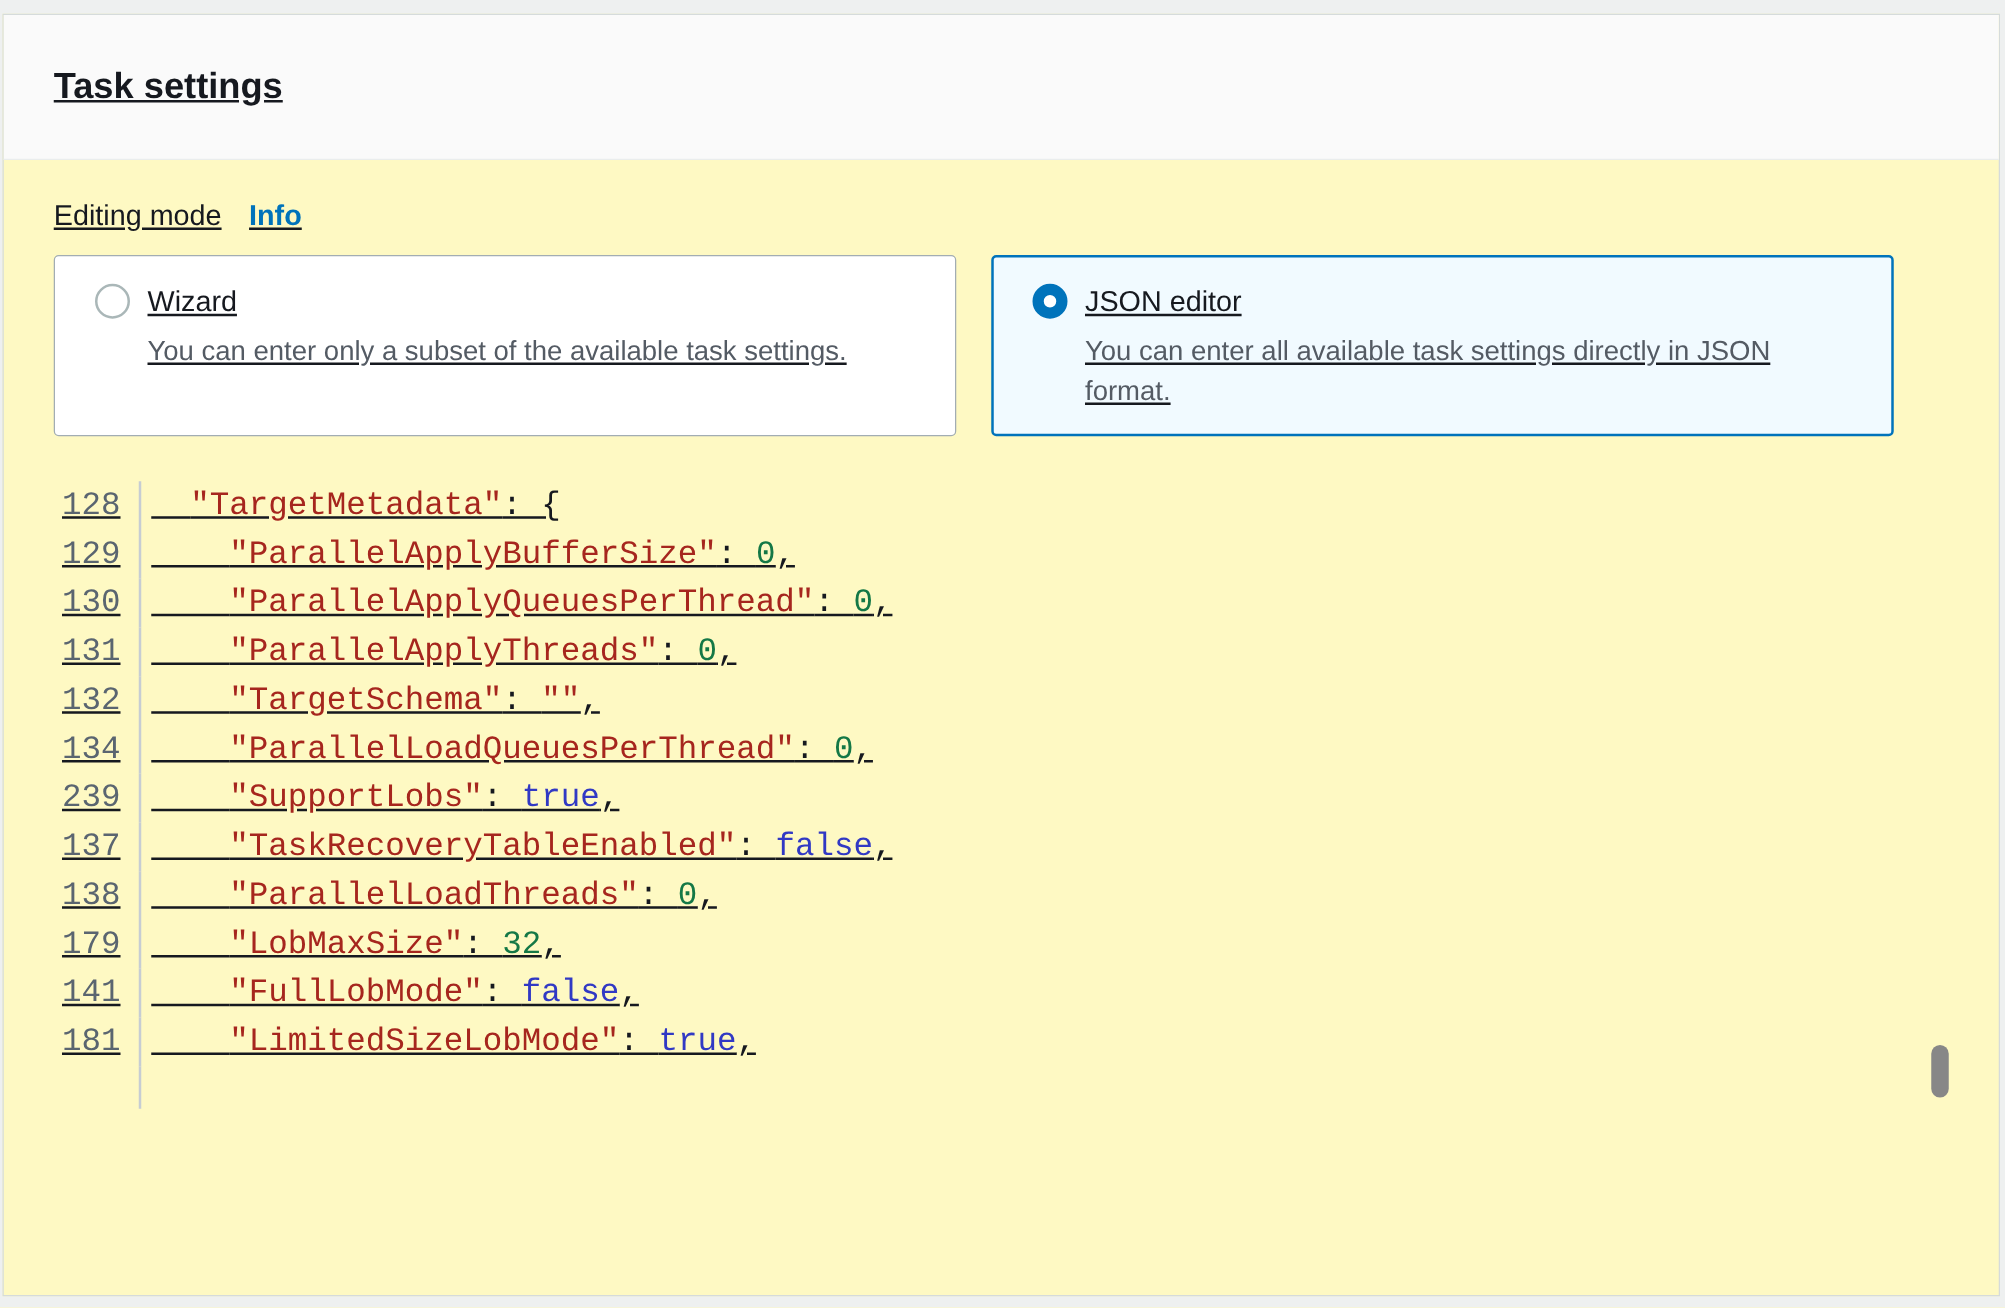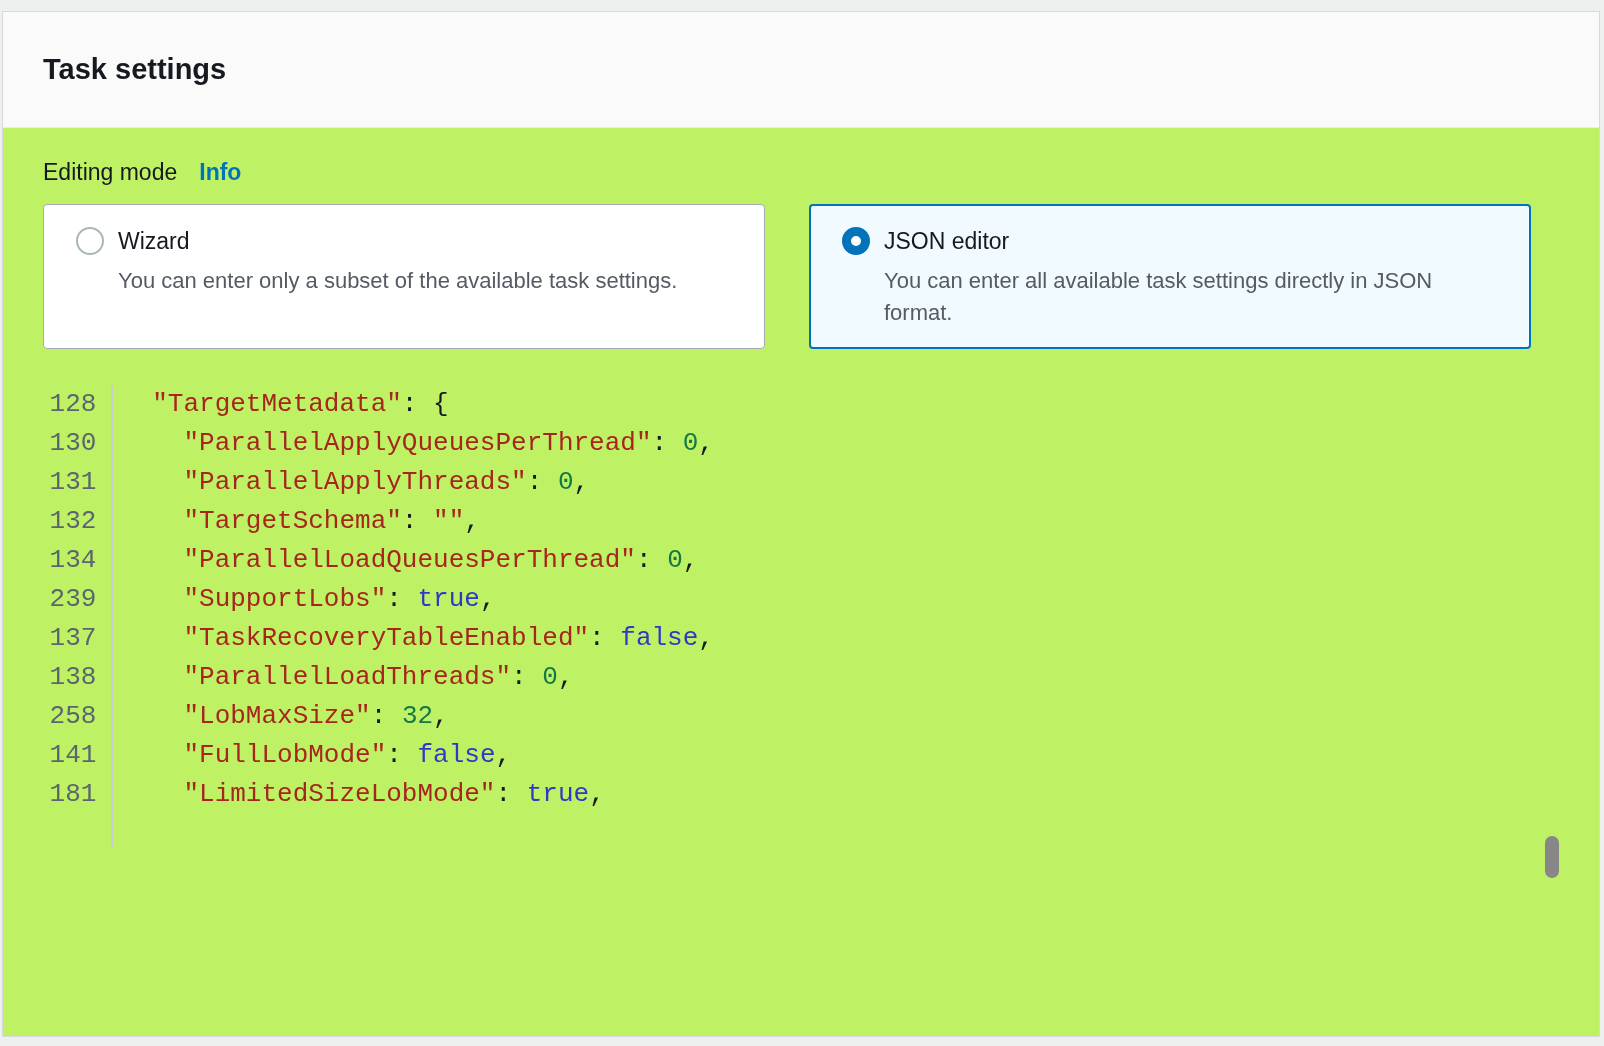--- a/index.html
+++ b/index.html
@@ -4,34 +4,35 @@
 <style>
   html,body{margin:0;padding:0;}
   body{
     width:1604px;height:1046px;position:relative;overflow:hidden;
     background:var(--page_bg,#eef0f0);
     font-family:"Liberation Sans",sans-serif;
     color:var(--text_primary,#16191f);
   }
   .card{
     position:absolute;left:2px;top:11px;width:1598px;height:1026px;
-    background:#bef264;border:1px solid var(--card_border,#d5dbdb);
+    background:#fef9c3;border:1px solid var(--card_border,#d5dbdb);
     box-sizing:border-box;
+    text-decoration:underline;
   }
   .card-header{
     height:116px;background:var(--header_bg,#fafafa);
     border-bottom:1px solid #eaeded;
     display:flex;align-items:center;padding-left:40px;box-sizing:border-box;
   }
   .card-title{font-size:29px;font-weight:700;color:var(--text_primary,#16191f);margin:0;}
   .card-body{padding:30px 40px 0 40px;}
   .mode-row{display:flex;align-items:baseline;gap:22px;font-size:23px;line-height:28px;}
   .mode-label{color:var(--text_primary,#16191f);}
   .info-link{color:var(--accent,#0073bb);font-weight:700;text-decoration:none;cursor:pointer;}
-  .tiles{display:flex;gap:44px;margin-top:18px;align-items:center;}
+  .tiles{display:flex;gap:28px;margin-top:18px;align-items:center;}
   .tile{
     width:722px;height:145px;box-sizing:border-box;
     background:#ffffff;border:1px solid #a2adb3;border-radius:4px;
     padding:22px 28px 0 32px;cursor:pointer;
   }
   .tile.selected{
     background:var(--tile_bg_selected,#f1faff);
     border:2px solid var(--accent,#0073bb);
     padding:21px 27px 12px 31px;
   }
@@ -102,28 +103,29 @@
           <span class="tile-label">JSON editor</span>
         </div>
         <div class="tile-desc">You can enter all available task settings directly in JSON format.</div>
       </div>
 
     </div>
 
     <div class="editor">
       <div>
           <div class="code-line"><span class="gutter-num">128</span><span class="code-text"><span class="tok-plain">  </span><span class="tok-str">"TargetMetadata"</span><span class="tok-plain">: {</span></span></div>
+          <div class="code-line"><span class="gutter-num">129</span><span class="code-text"><span class="tok-plain">    </span><span class="tok-str">"ParallelApplyBufferSize"</span><span class="tok-plain">: </span><span class="tok-num">0</span><span class="tok-plain">,</span></span></div>
           <div class="code-line"><span class="gutter-num">130</span><span class="code-text"><span class="tok-plain">    </span><span class="tok-str">"ParallelApplyQueuesPerThread"</span><span class="tok-plain">: </span><span class="tok-num">0</span><span class="tok-plain">,</span></span></div>
           <div class="code-line"><span class="gutter-num">131</span><span class="code-text"><span class="tok-plain">    </span><span class="tok-str">"ParallelApplyThreads"</span><span class="tok-plain">: </span><span class="tok-num">0</span><span class="tok-plain">,</span></span></div>
           <div class="code-line"><span class="gutter-num">132</span><span class="code-text"><span class="tok-plain">    </span><span class="tok-str">"TargetSchema"</span><span class="tok-plain">: </span><span class="tok-str">""</span><span class="tok-plain">,</span></span></div>
           <div class="code-line"><span class="gutter-num">134</span><span class="code-text"><span class="tok-plain">    </span><span class="tok-str">"ParallelLoadQueuesPerThread"</span><span class="tok-plain">: </span><span class="tok-num">0</span><span class="tok-plain">,</span></span></div>
           <div class="code-line"><span class="gutter-num">239</span><span class="code-text"><span class="tok-plain">    </span><span class="tok-str">"SupportLobs"</span><span class="tok-plain">: </span><span class="tok-bool">true</span><span class="tok-plain">,</span></span></div>
           <div class="code-line"><span class="gutter-num">137</span><span class="code-text"><span class="tok-plain">    </span><span class="tok-str">"TaskRecoveryTableEnabled"</span><span class="tok-plain">: </span><span class="tok-bool">false</span><span class="tok-plain">,</span></span></div>
           <div class="code-line"><span class="gutter-num">138</span><span class="code-text"><span class="tok-plain">    </span><span class="tok-str">"ParallelLoadThreads"</span><span class="tok-plain">: </span><span class="tok-num">0</span><span class="tok-plain">,</span></span></div>
-          <div class="code-line"><span class="gutter-num">258</span><span class="code-text"><span class="tok-plain">    </span><span class="tok-str">"LobMaxSize"</span><span class="tok-plain">: </span><span class="tok-num">32</span><span class="tok-plain">,</span></span></div>
+          <div class="code-line"><span class="gutter-num">179</span><span class="code-text"><span class="tok-plain">    </span><span class="tok-str">"LobMaxSize"</span><span class="tok-plain">: </span><span class="tok-num">32</span><span class="tok-plain">,</span></span></div>
           <div class="code-line"><span class="gutter-num">141</span><span class="code-text"><span class="tok-plain">    </span><span class="tok-str">"FullLobMode"</span><span class="tok-plain">: </span><span class="tok-bool">false</span><span class="tok-plain">,</span></span></div>
           <div class="code-line"><span class="gutter-num">181</span><span class="code-text"><span class="tok-plain">    </span><span class="tok-str">"LimitedSizeLobMode"</span><span class="tok-plain">: </span><span class="tok-bool">true</span><span class="tok-plain">,</span></span></div>
         </div>
       <div class="gutter-ext"></div>
     </div>
 
   </div>
 
   <div class="scroll-thumb"></div>
 </div>

